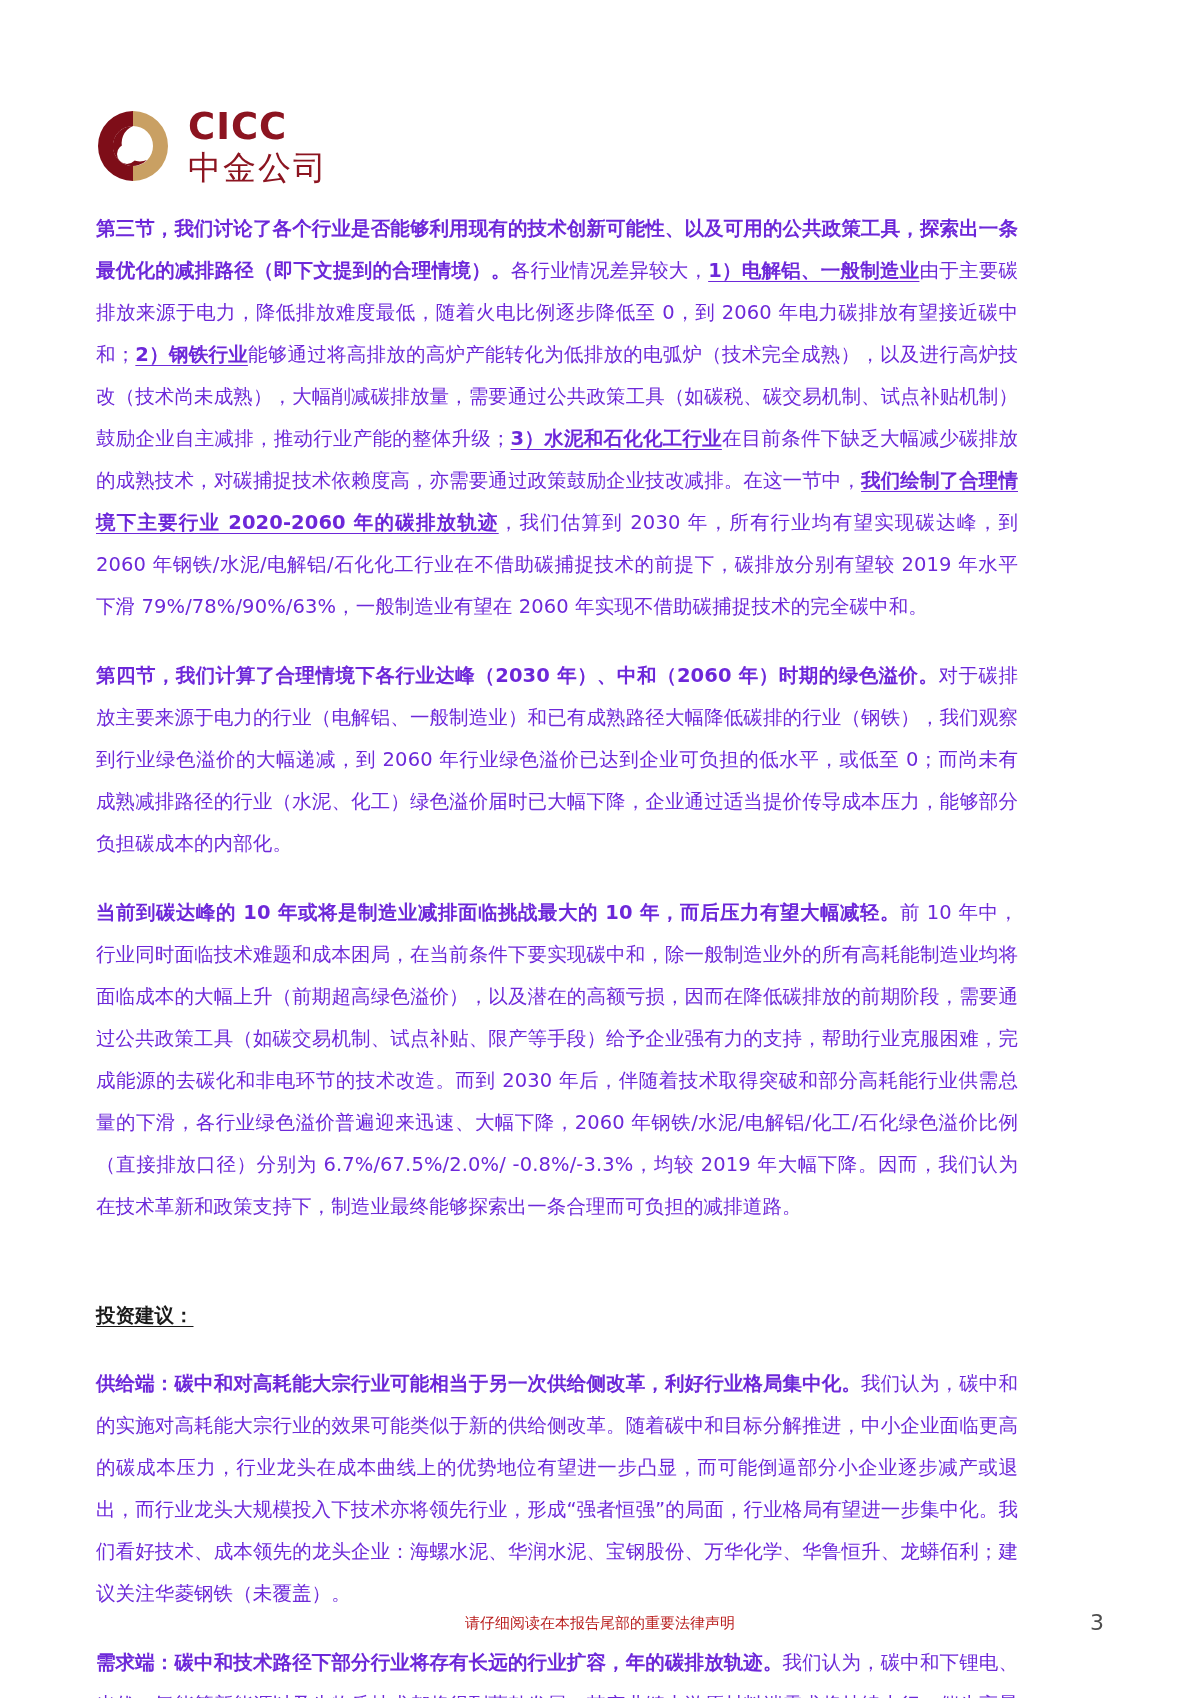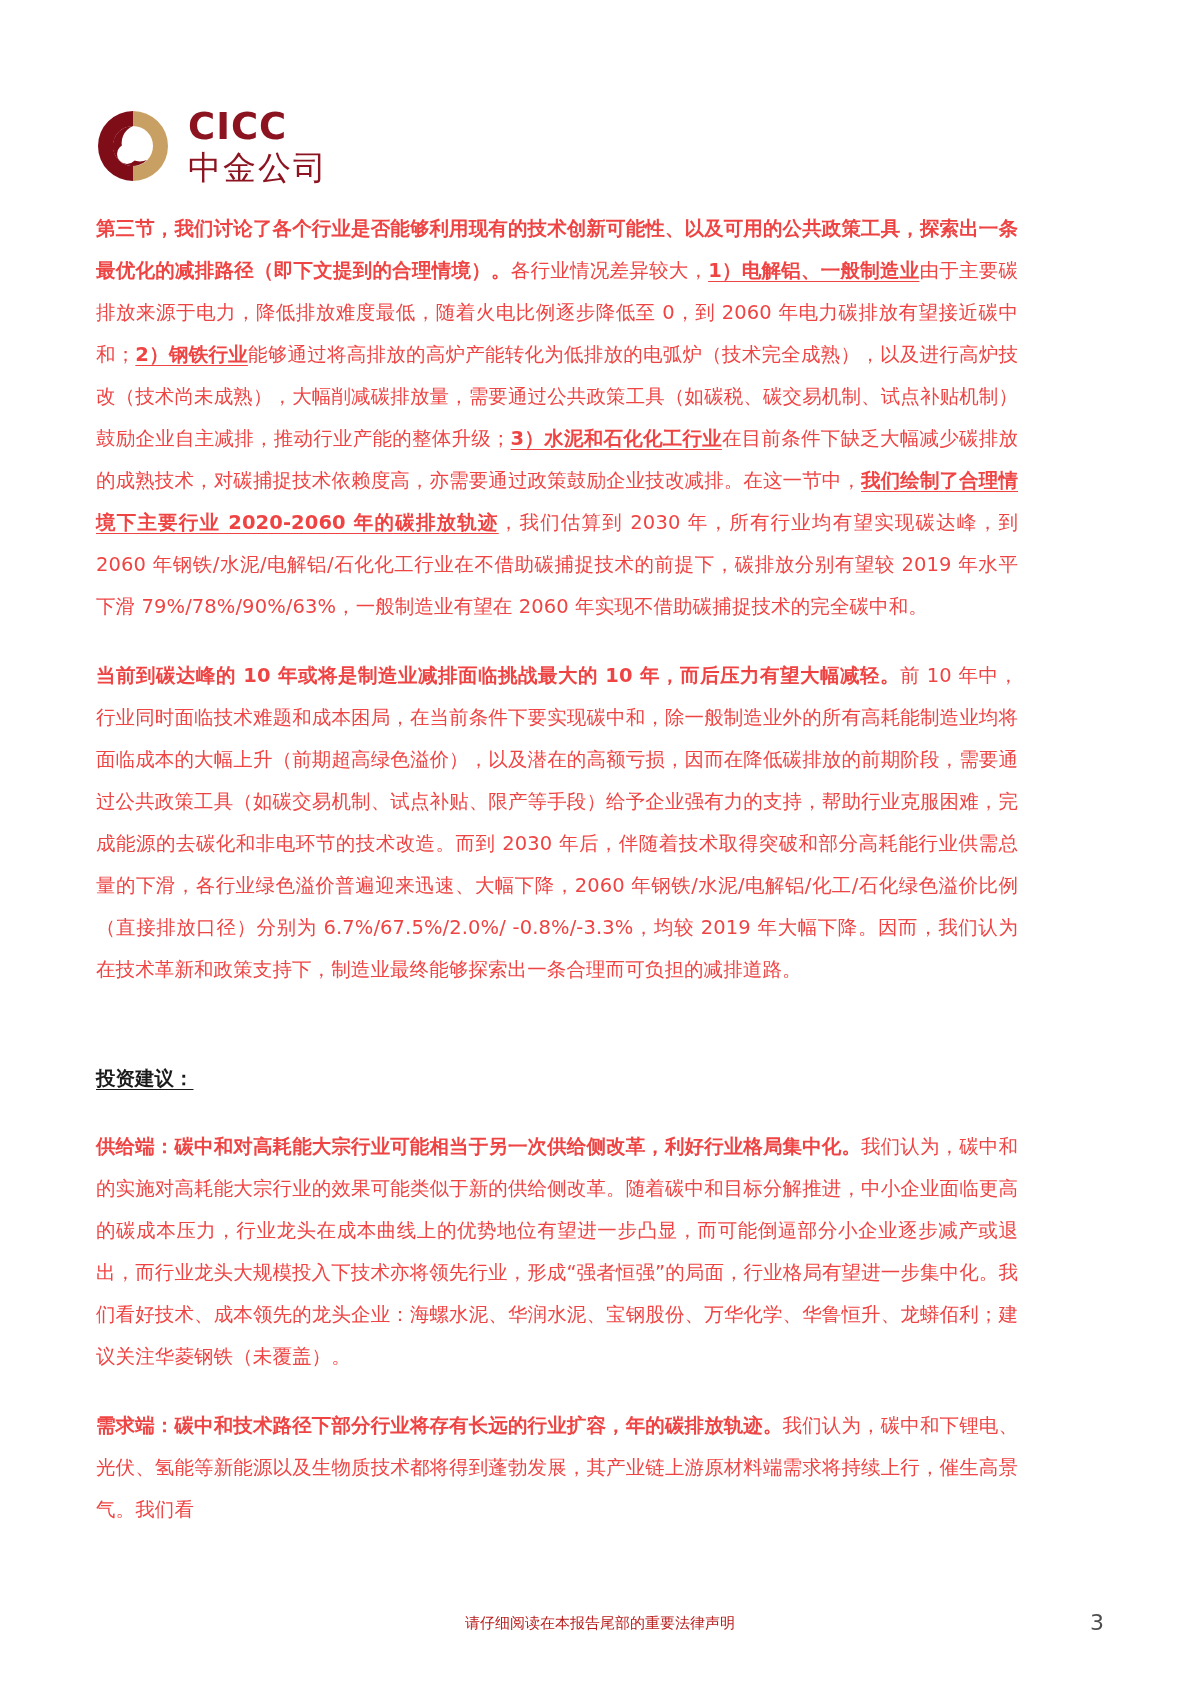--- a/index.html
+++ b/index.html
@@ -67,21 +67,21 @@
     left: 96px;
     width: 928px;
   }
   p.para {
     margin: 0 6px 27px 0;
     font-size: 19.5px;
     line-height: 42px;
     text-align: justify;
     text-justify: inter-ideograph;
     letter-spacing: 0.1px;
-    color: #ef4444;
+    color: #6d28d9;
   }
   p.para:last-child { margin-bottom: 0; }
   .b    { font-weight: 700; }
   .bu   { font-weight: 700; text-decoration: underline; text-underline-offset: 4px; }
 
   .spacer-lg { height: 40px; }
 
   h2.section-head {
     margin: 0 0 26px 0;
     font-size: 19.5px;
@@ -140,20 +140,23 @@
       <div class="logo-cn">中金公司</div>
     </div>
   </div>
 
   <div class="content">
 
     <p class="para">
       <span class="b">第三节，我们讨论了各个行业是否能够利用现有的技术创新可能性、以及可用的公共政策工具，探索出一条最优化的减排路径（即下文提到的合理情境）。</span><span>各行业情况差异较大，</span><span class="bu">1）电解铝、一般制造业</span><span>由于主要碳排放来源于电力，降低排放难度最低，随着火电比例逐步降低至 0，到 2060 年电力碳排放有望接近碳中和；</span><span class="bu">2）钢铁行业</span><span>能够通过将高排放的高炉产能转化为低排放的电弧炉（技术完全成熟），以及进行高炉技改（技术尚未成熟），大幅削减碳排放量，需要通过公共政策工具（如碳税、碳交易机制、试点补贴机制）鼓励企业自主减排，推动行业产能的整体升级；</span><span class="bu">3）水泥和石化化工行业</span><span>在目前条件下缺乏大幅减少碳排放的成熟技术，对碳捕捉技术依赖度高，亦需要通过政策鼓励企业技改减排。在这一节中，</span><span class="bu">我们绘制了合理情境下主要行业 2020-2060 年的碳排放轨迹</span><span>，我们估算到 2030 年，所有行业均有望实现碳达峰，到 2060 年钢铁/水泥/电解铝/石化化工行业在不借助碳捕捉技术的前提下，碳排放分别有望较 2019 年水平下滑 79%/78%/90%/63%，一般制造业有望在 2060 年实现不借助碳捕捉技术的完全碳中和。</span>
     </p>
 
+    <p class="para">
+      <span class="b">第四节，我们计算了合理情境下各行业达峰（2030 年）、中和（2060 年）时期的绿色溢价。</span><span>对于碳排放主要来源于电力的行业（电解铝、一般制造业）和已有成熟路径大幅降低碳排的行业（钢铁），我们观察到行业绿色溢价的大幅递减，到 2060 年行业绿色溢价已达到企业可负担的低水平，或低至 0；而尚未有成熟减排路径的行业（水泥、化工）绿色溢价届时已大幅下降，企业通过适当提价传导成本压力，能够部分负担碳成本的内部化。</span>
+    </p>
 
     <p class="para">
       <span class="b">当前到碳达峰的 10 年或将是制造业减排面临挑战最大的 10 年，而后压力有望大幅减轻。</span><span>前 10 年中，行业同时面临技术难题和成本困局，在当前条件下要实现碳中和，除一般制造业外的所有高耗能制造业均将面临成本的大幅上升（前期超高绿色溢价），以及潜在的高额亏损，因而在降低碳排放的前期阶段，需要通过公共政策工具（如碳交易机制、试点补贴、限产等手段）给予企业强有力的支持，帮助行业克服困难，完成能源的去碳化和非电环节的技术改造。而到 2030 年后，伴随着技术取得突破和部分高耗能行业供需总量的下滑，各行业绿色溢价普遍迎来迅速、大幅下降，2060 年钢铁/水泥/电解铝/化工/石化绿色溢价比例（直接排放口径）分别为 6.7%/67.5%/2.0%/ -0.8%/-3.3%，均较 2019 年大幅下降。因而，我们认为在技术革新和政策支持下，制造业最终能够探索出一条合理而可负担的减排道路。</span>
     </p>
 
     <div class="spacer-lg"></div>
 
     <div>
       <h2 class="section-head">投资建议：</h2>
     </div>

